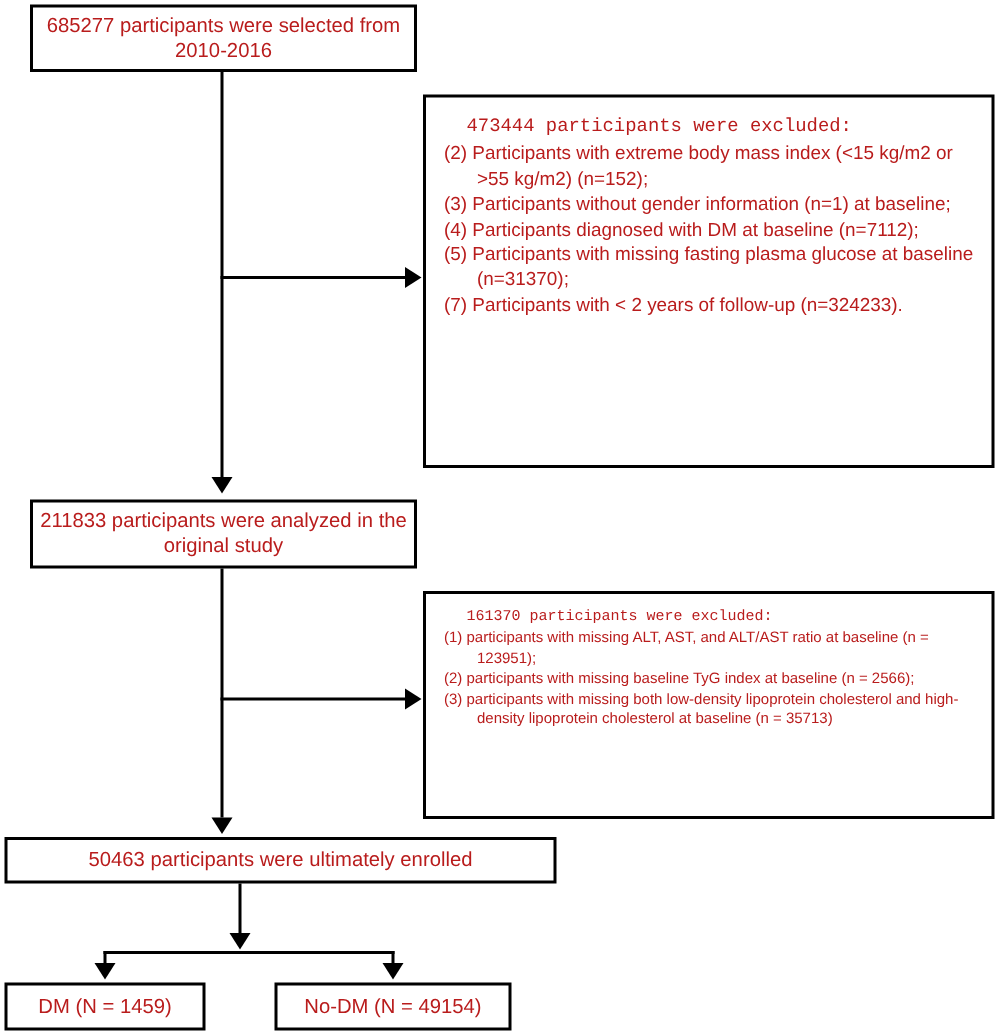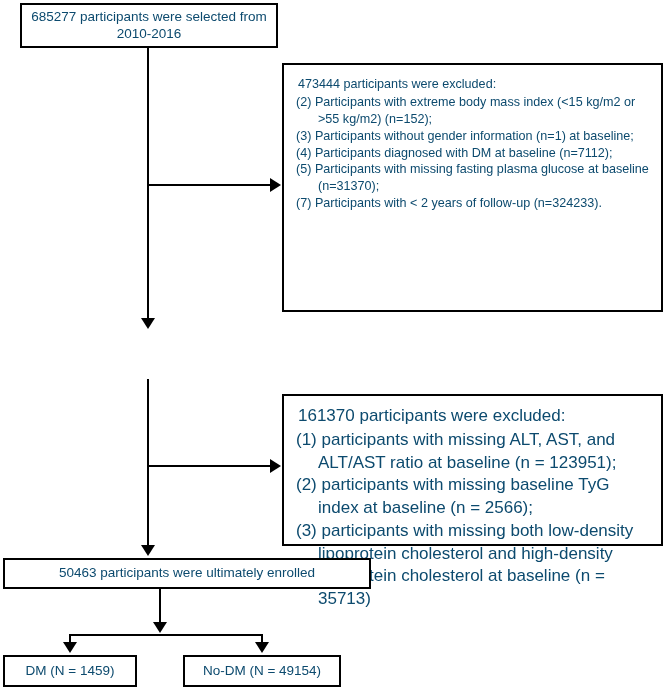--- a/index.html
+++ b/index.html
@@ -6,21 +6,21 @@
     margin: 0;
     padding: 0;
     background: #ffffff;
   }
   #flow {
     position: relative;
     width: 669px;
     height: 689px;
     background: #ffffff;
     font-family: "Liberation Sans", sans-serif;
-    color: #0c4a6e;
+    color: #b91c1c;
     overflow: hidden;
   }
   .box {
     position: absolute;
     box-sizing: border-box;
     border: 2px solid #000000;
     background: #ffffff;
   }
   .box-center {
     display: flex;
@@ -35,23 +35,23 @@
   }
 
   
   #node-selected   { left: 20px;  top: 3px;   width: 258px; height: 45px;  font-size: 13.5px; }
   #node-analyzed   { left: 20px;  top: 333px; width: 258px; height: 46px;  font-size: 13.5px; }
   #node-enrolled   { left: 3px;   top: 558px; width: 368px; height: 31px;  font-size: 13.5px; }
   #node-dm         { left: 3px;   top: 655px; width: 134px; height: 32px;  font-size: 13.5px; }
   #node-nodm       { left: 183px; top: 655px; width: 158px; height: 32px;  font-size: 13.5px; }
 
   #node-exclusion-1 { left: 282px; top: 63px;  width: 381px; height: 249px; padding: 11px 10px 8px 12px; font-size: 12.6px; }
-  #node-exclusion-2 { left: 282px; top: 394px; width: 381px; height: 152px; padding: 9px 10px 8px 12px;  font-size: 17px; }
+  #node-exclusion-2 { left: 282px; top: 394px; width: 381px; height: 152px; padding: 9px 10px 8px 12px;  font-size: 10px; }
 
-  .excl-title { margin: 0 0 1px 2px; }
+  .excl-title { margin: 0 0 1px 15px; font-family: Liberation Mono, monospace; }
   .excl-list { list-style: none; margin: 0; padding: 0; }
   .excl-item {
     display: block;
     padding-left: 22px;
     text-indent: -22px;
     margin-bottom: 0px;
   }
 
   
   .vline {
@@ -125,20 +125,23 @@
     <div class="excl-title">473444 participants were excluded:</div>
     <div class="excl-list">
       <span class="excl-item">(2) Participants with extreme body mass index (&lt;15 kg/m2 or &gt;55 kg/m2) (n=152);</span>
       <span class="excl-item">(3) Participants without gender information (n=1) at baseline;</span>
       <span class="excl-item">(4) Participants diagnosed with DM at baseline  (n=7112);</span>
       <span class="excl-item">(5) Participants with missing fasting plasma glucose at baseline (n=31370);</span>
       <span class="excl-item">(7) Participants with &lt; 2 years of follow-up (n=324233).</span>
     </div>
   </div>
 
+  <div class="box box-center" id="node-analyzed">
+    <span>211833 participants were analyzed in the original study</span>
+  </div>
 
   <div class="vline" id="trunk-2"></div>
   <div class="arrow-down" id="trunk-2-arrow"></div>
 
   <div class="hline" id="branch-2"></div>
   <div class="arrow-right" id="branch-2-arrow"></div>
 
   <div class="box box-left" id="node-exclusion-2">
     <div class="excl-title">161370 participants were excluded:</div>
     <div class="excl-list">

